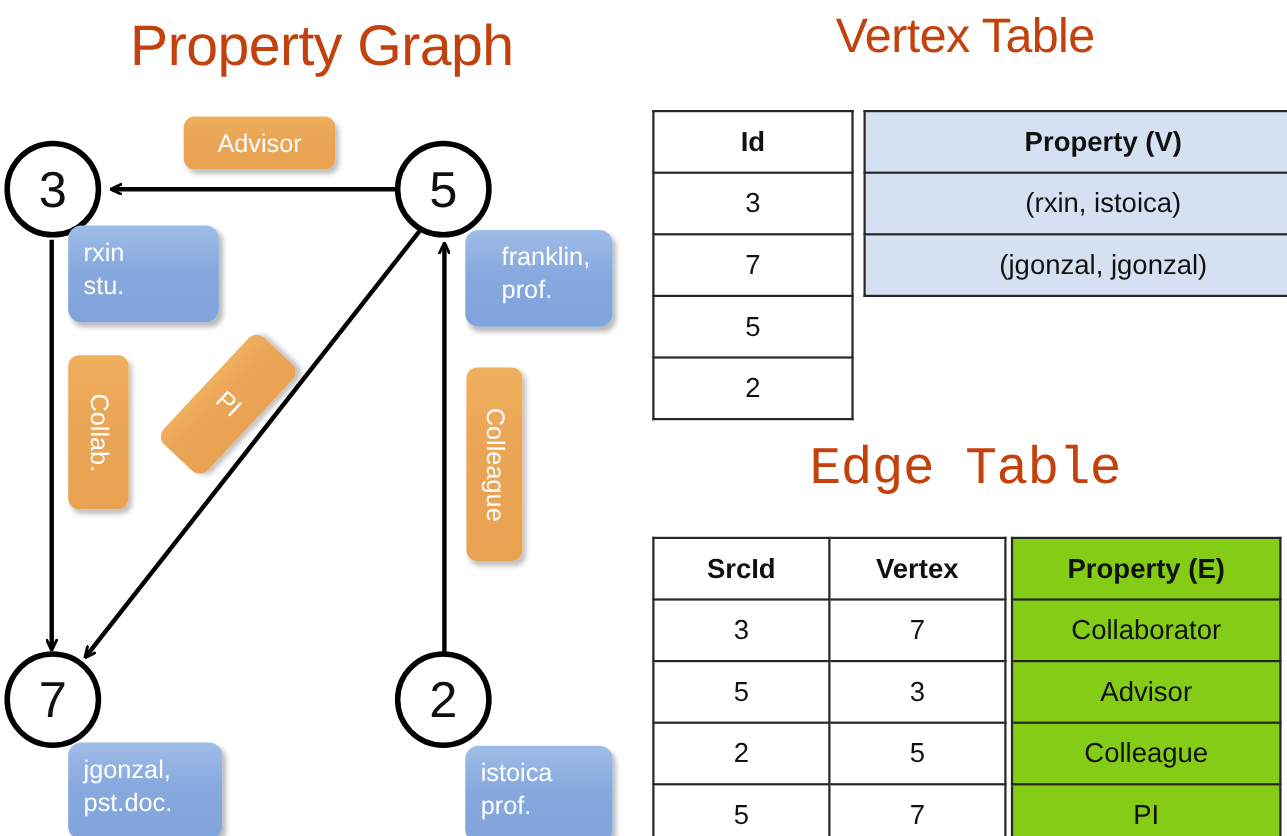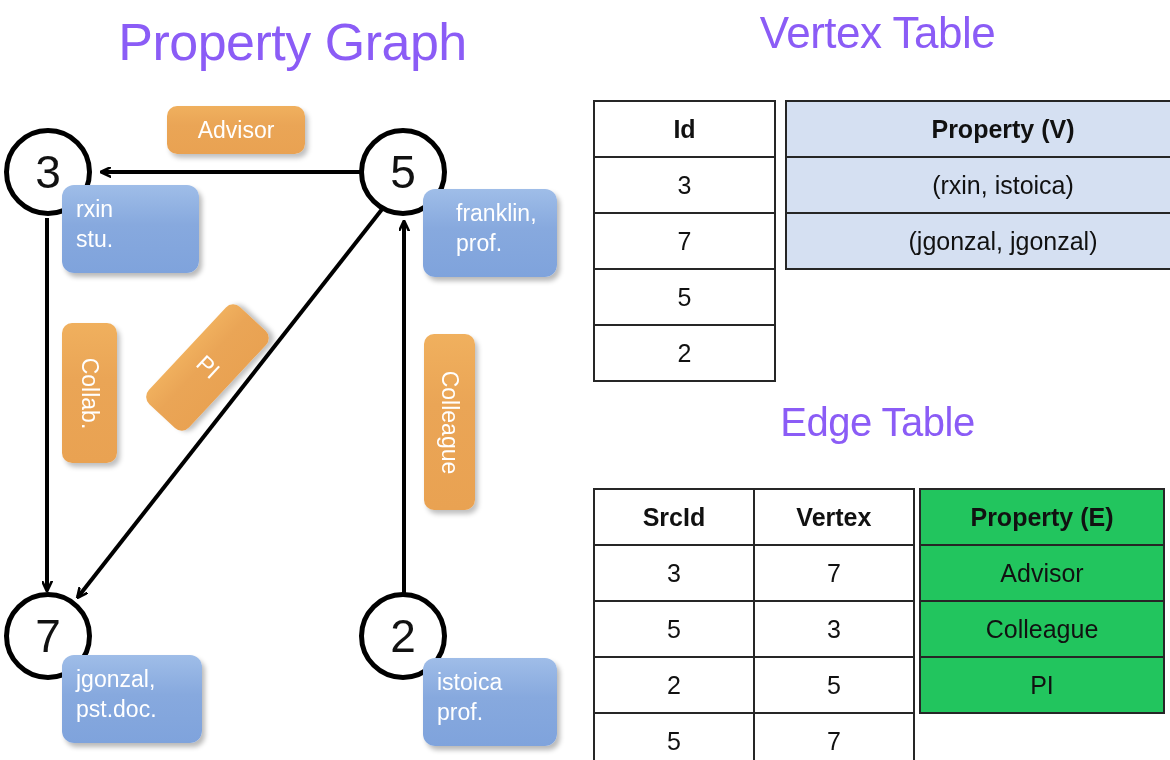--- a/index.html
+++ b/index.html
@@ -14,41 +14,42 @@
     overflow: hidden;
     font-family: "Liberation Sans", sans-serif;
     color: #000000;
   }
 
   
   .title {
     position: absolute;
     font-family: "Liberation Sans", sans-serif;
     font-weight: 300;
-    color: #8b5cf6;
+    color: #c2410c;
     letter-spacing: -0.5px;
     white-space: nowrap;
   }
   #title-property-graph {
     left: 0; top: 12px;
     width: 585px;
     text-align: center;
     font-size: 52px;
   }
   #title-vertex-table {
     left: 585px; top: 8px;
     width: 585px;
     text-align: center;
     font-size: 44px;
   }
   #title-edge-table {
     left: 585px; top: 400px;
     width: 585px;
     text-align: center;
-    font-size: 40px;
+    font-size: 48px;
+    font-family: Liberation Mono, monospace;
   }
 
   
   #graph-panel {
     position: absolute;
     left: 0; top: 0;
     width: 585px; height: 760px;
   }
   #graph-edges {
     position: absolute;
@@ -77,20 +78,21 @@
     border-radius: 12px;
     background: linear-gradient(to bottom, #9fbde8 0%, #87a9de 45%, #7fa3dc 100%);
     box-shadow: 3px 4px 5px rgba(0,0,0,0.28);
     color: #ffffff;
     font-size: 23px;
     line-height: 30px;
     padding: 9px 14px 9px 14px;
     box-sizing: border-box;
     z-index: 6;
     font-weight: 400;
+    margin-top: 20px;
   }
 
   .edge-label {
     position: absolute;
     border-radius: 10px;
     background: linear-gradient(to bottom, #f0b05e 0%, #eaa556 40%, #e9a252 100%);
     box-shadow: 3px 4px 5px rgba(0,0,0,0.25);
     color: #ffffff;
     font-size: 23px;
     box-sizing: border-box;
@@ -126,21 +128,21 @@
     border: 2px solid #262626;
     text-align: center;
     font-weight: 300;
     padding: 0;
   }
   .tbl th {
     font-weight: bold;
   }
   .cell-white { background: #ffffff; }
   .cell-blue  { background: #d5e0f2; }
-  .cell-peach { background: #22c55e; }
+  .cell-peach { background: #84cc16; }
 
   
   #vertex-id-table   { left: 593px; top: 100px; width: 183px; }
   #vertex-prop-table { left: 785px; top: 100px; width: 436px; }
   #vertex-id-table td, #vertex-id-table th,
   #vertex-prop-table td, #vertex-prop-table th { height: 54px; }
 
   
   #edge-src-table  { left: 593px; top: 488px; width: 322px; }
   #edge-prop-table { left: 919px; top: 488px; width: 246px; }
@@ -295,20 +297,23 @@
 </table>
 
 <table class="tbl" id="edge-prop-table">
   <thead>
     <tr>
       <th class="cell-peach">Property (E)</th>
     </tr>
   </thead>
   <tbody>
     <tr>
+      <td class="cell-peach">Collaborator</td>
+    </tr>
+    <tr>
       <td class="cell-peach">Advisor</td>
     </tr>
     <tr>
       <td class="cell-peach">Colleague</td>
     </tr>
     <tr>
       <td class="cell-peach">PI</td>
     </tr>
   </tbody>
 </table>

